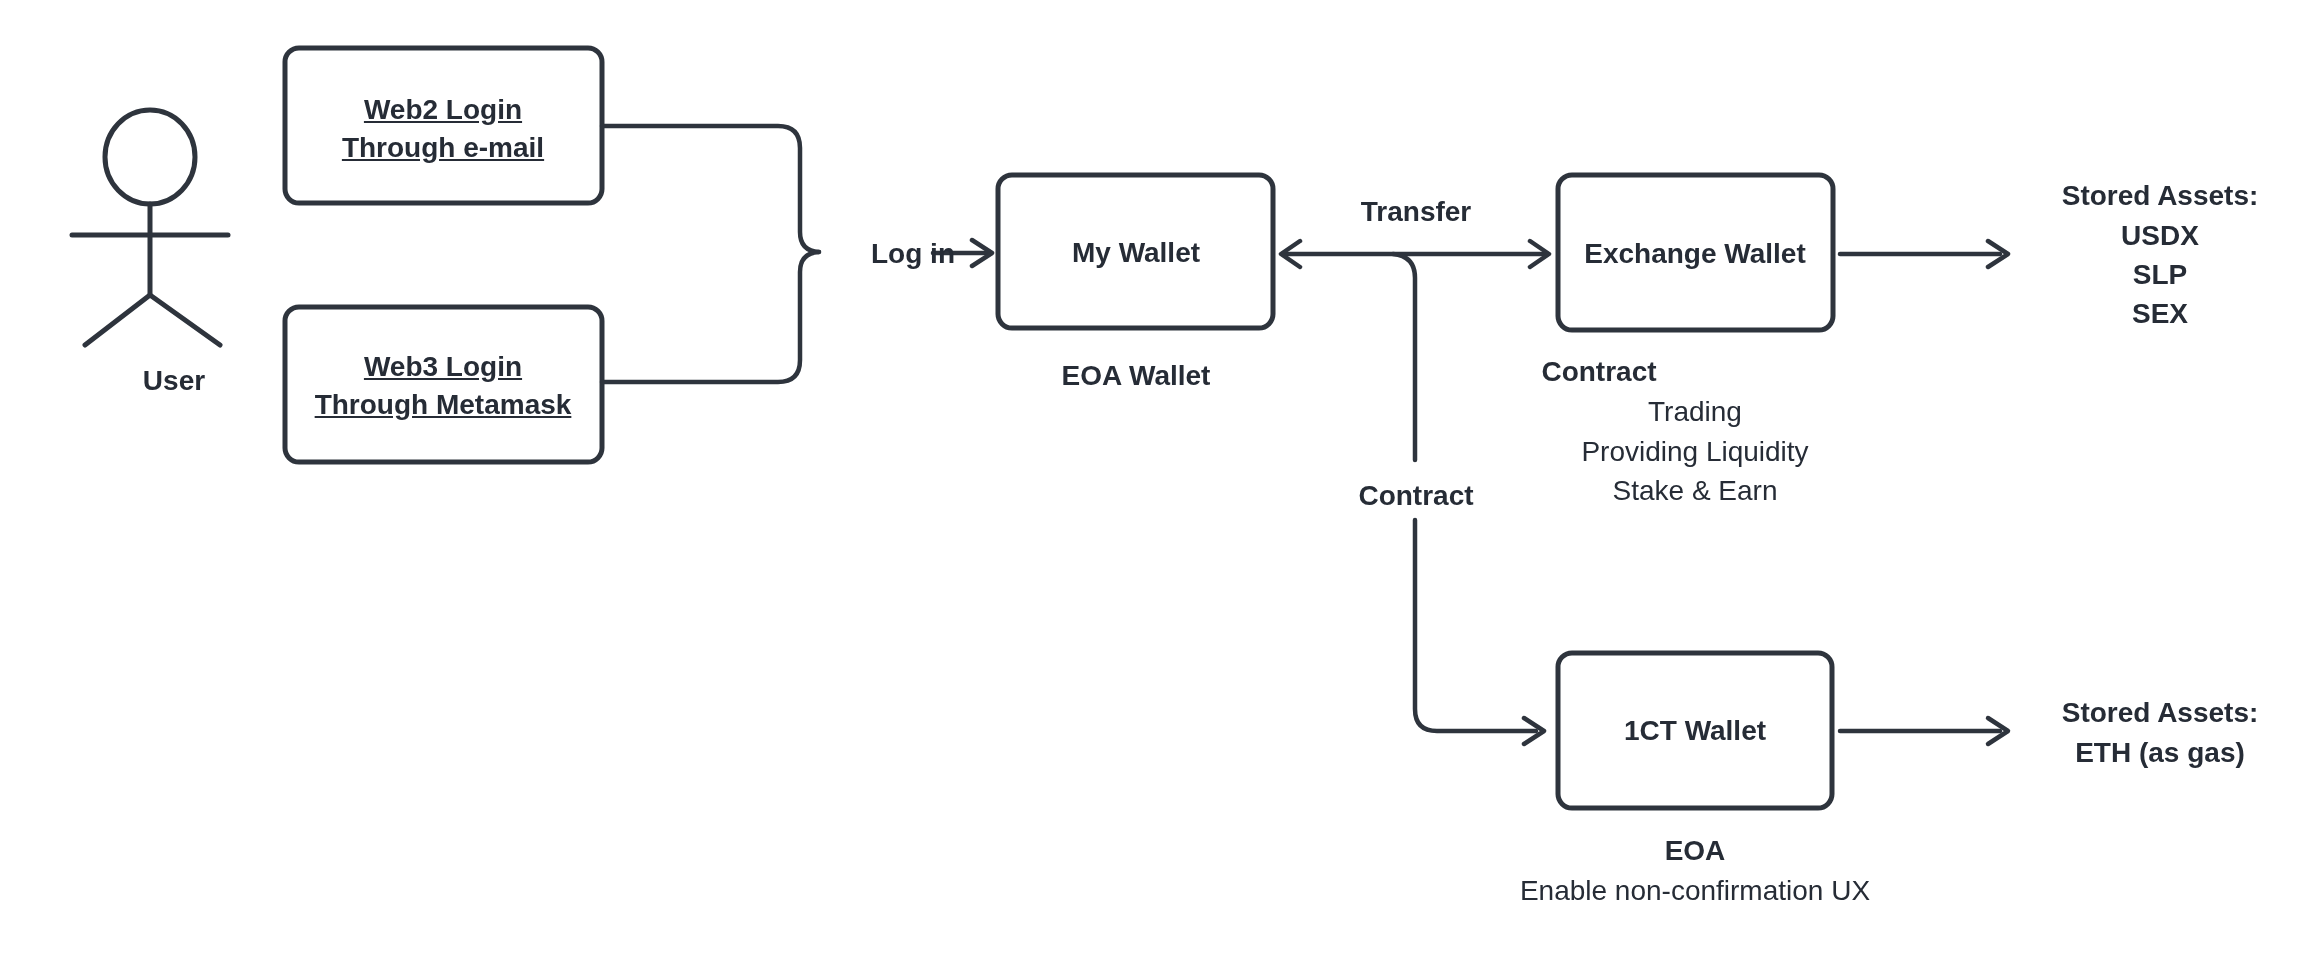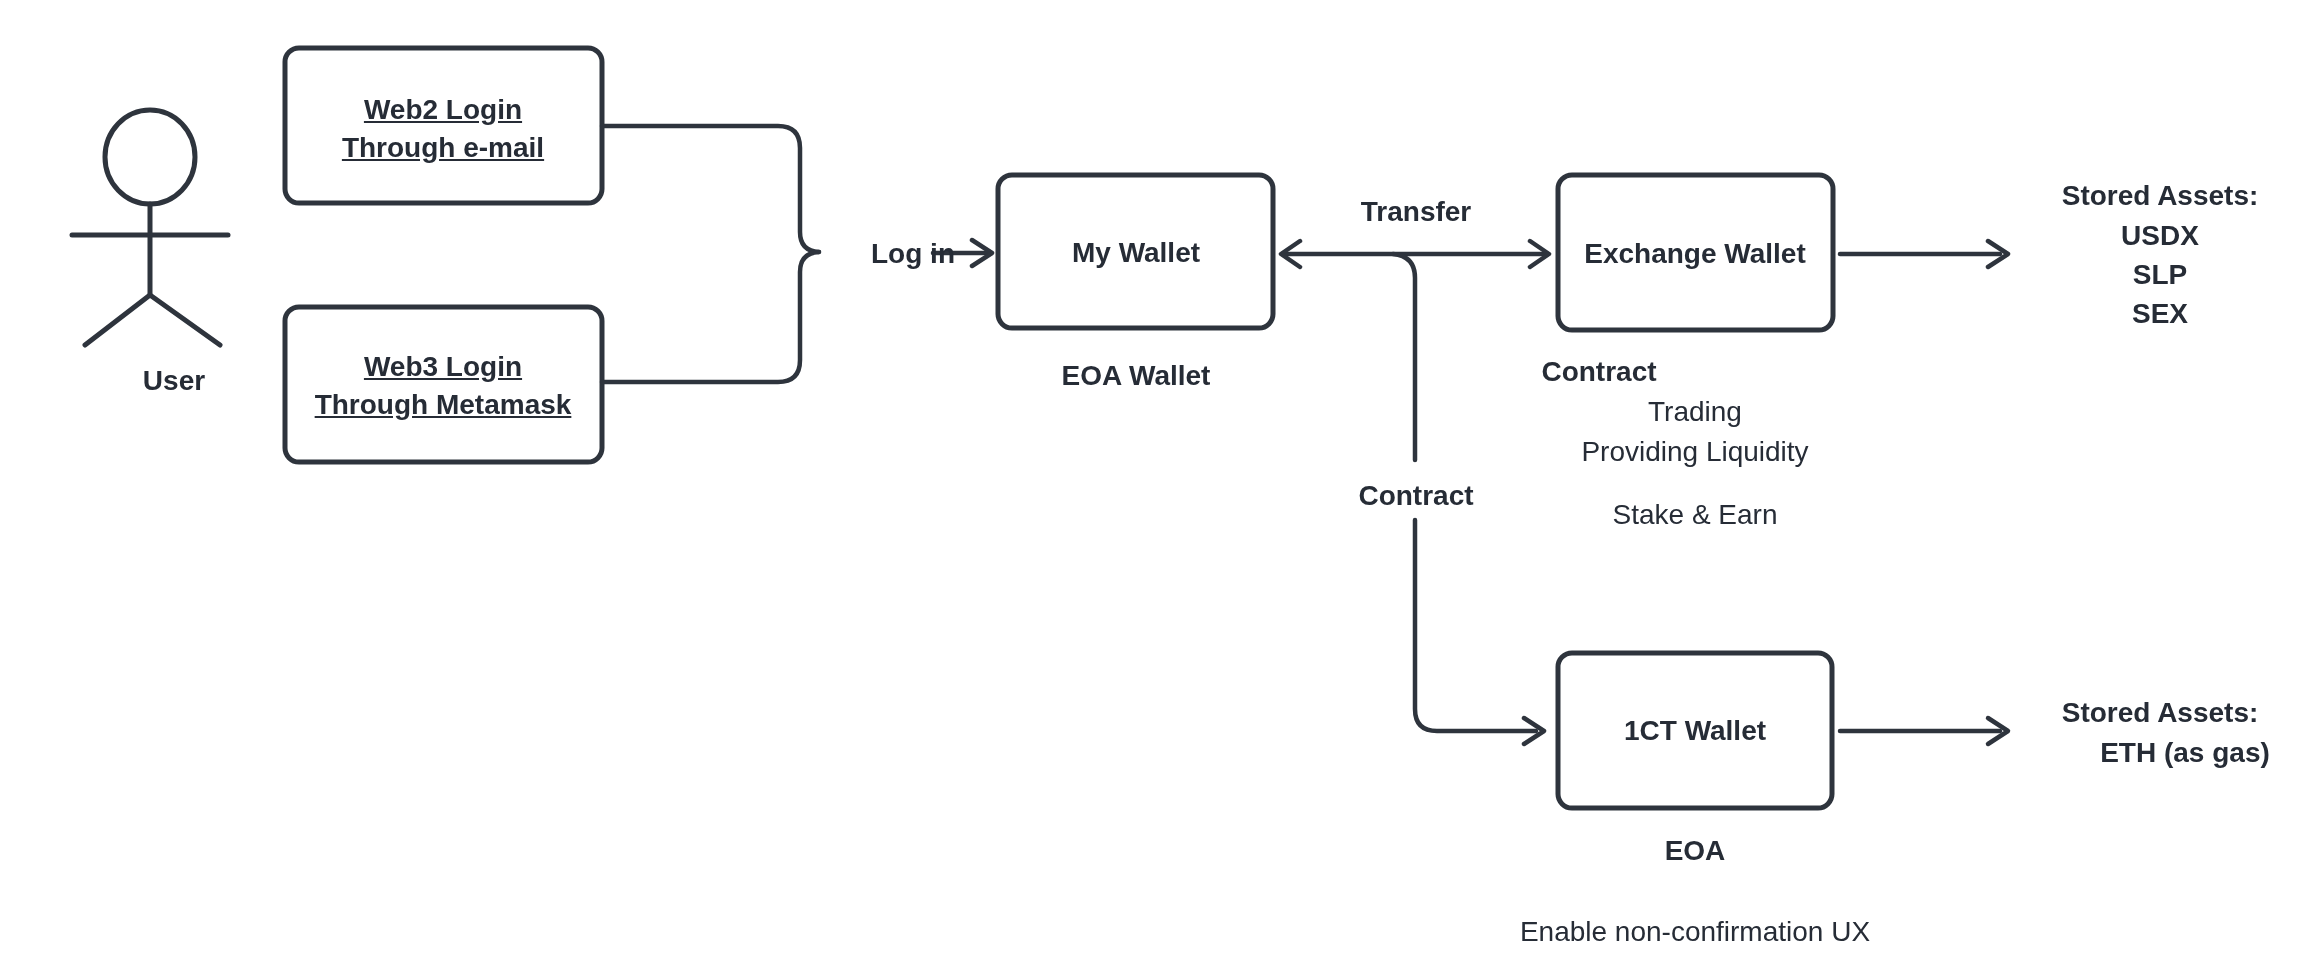--- a/index.html
+++ b/index.html
@@ -108,35 +108,35 @@
     <div>Through Metamask</div>
   </div>
 
   <div class="txt bold" style="left:1136px; top:253px;">My Wallet</div>
   <div class="txt bold" style="left:1136px; top:376px;">EOA Wallet</div>
 
   <div class="txt bold" style="left:1695px; top:254px;">Exchange Wallet</div>
   <div class="txt bold" style="left:1599px; top:372px;">Contract</div>
   <div class="txt reg" style="left:1695px; top:412px;">Trading</div>
   <div class="txt reg" style="left:1695px; top:452px;">Providing Liquidity</div>
-  <div class="txt reg" style="left:1695px; top:515px;">Stake &amp; Earn</div>
+  <div class="txt reg" style="left:1695px; top:491px;">Stake &amp; Earn</div>
 
   <div class="txt bold" style="left:1695px; top:731px;text-align:center;">1CT Wallet</div>
   <div class="txt bold" style="left:1695px; top:851px;">EOA</div>
-  <div class="txt reg" style="left:1695px; top:932px;">Enable non-confirmation UX</div>
+  <div class="txt reg" style="left:1695px; top:891px;">Enable non-confirmation UX</div>
 
   <div class="txt bold" style="left:877px; top:254px;margin-left:36px;">Log in</div>
   <div class="txt bold" style="left:1416px; top:212px;">Transfer</div>
   <div class="txt bold" style="left:1416px; top:496px;">Contract</div>
 
   <div>
     <div class="txt bold" style="left:2160px; top:196px;">Stored Assets:</div>
     <div class="txt bold" style="left:2160px; top:236px;">USDX</div>
     <div class="txt bold" style="left:2160px; top:275px;">SLP</div>
     <div class="txt bold" style="left:2160px; top:314px;">SEX</div>
   </div>
 
   <div>
     <div class="txt bold" style="left:2160px; top:713px;">Stored Assets:</div>
-    <div class="txt bold" style="left:2160px; top:753px;margin-left:25px;">ETH (as gas)</div>
+    <div class="txt bold" style="left:2160px; top:753px;">ETH (as gas)</div>
   </div>
 
 </div>
 
 </body></html>

